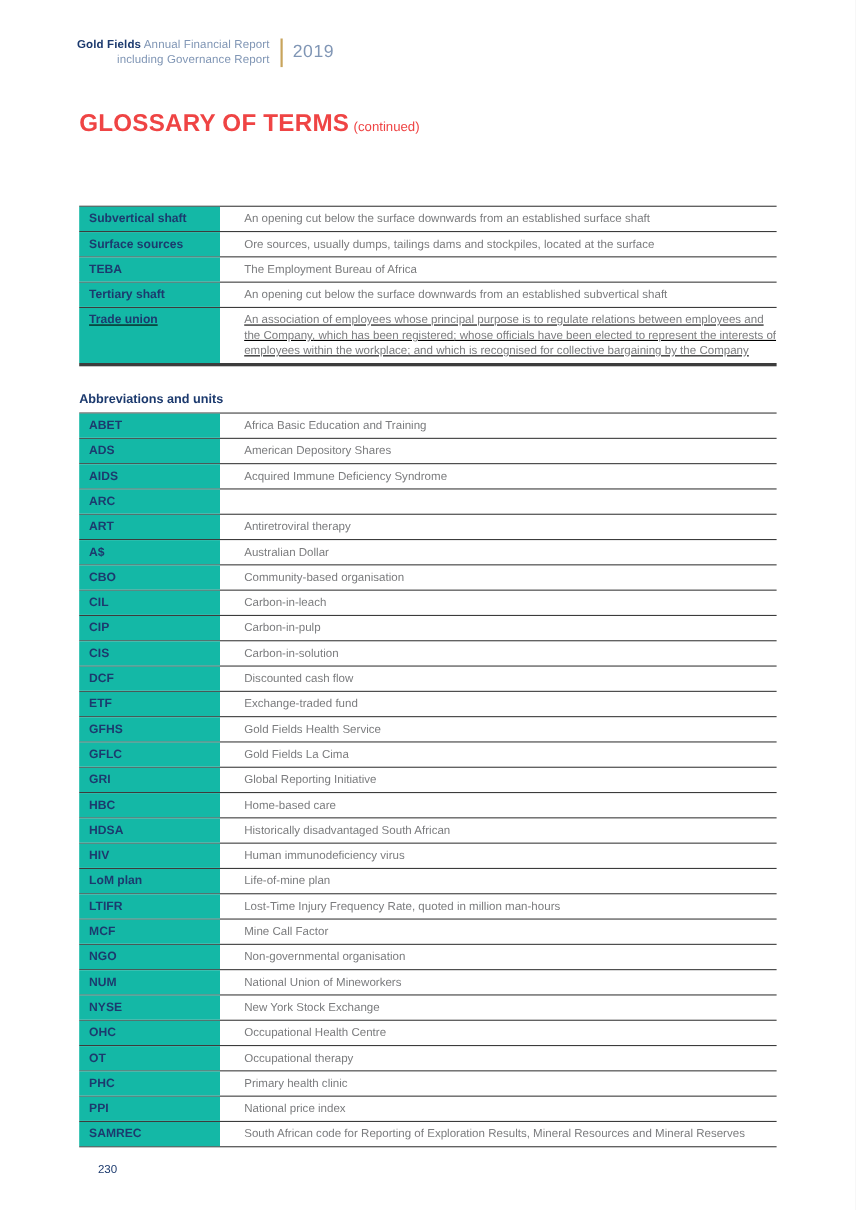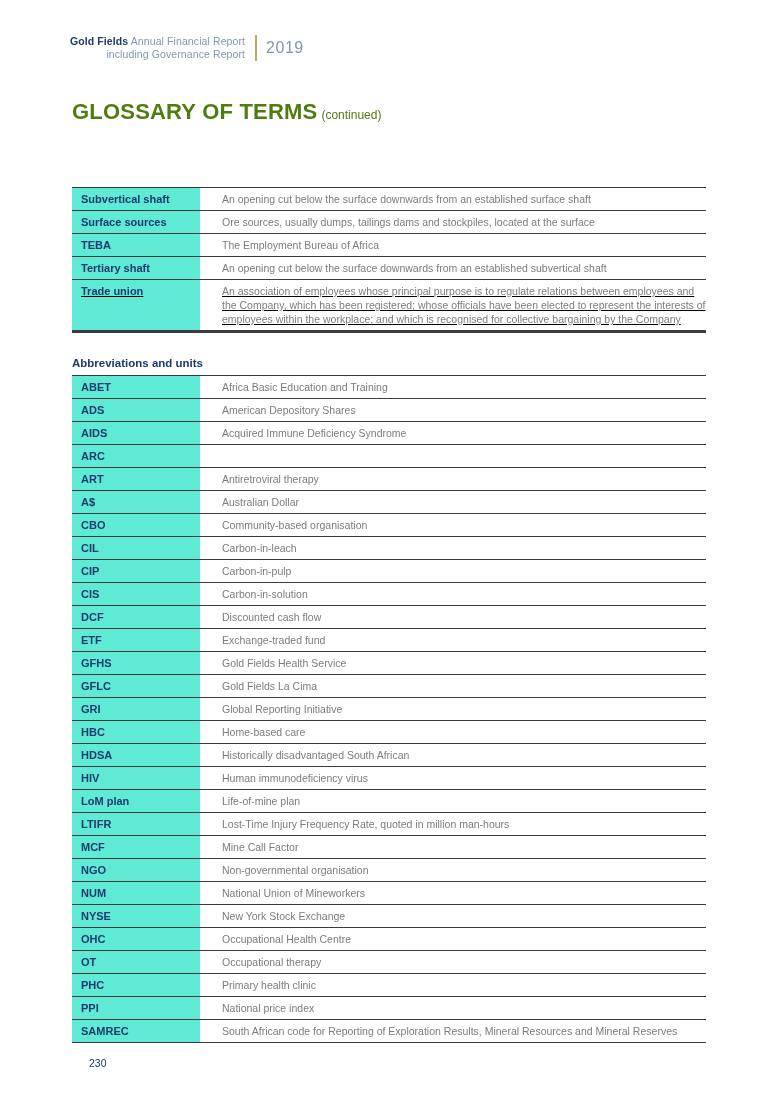--- a/index.html
+++ b/index.html
@@ -43,21 +43,21 @@
     font-size: 16px;
     color: #8096b5;
     letter-spacing: 0.5px;
   }
 
   
   .page-title {
     position: absolute;
     top: 99px;
     left: 72px;
-    color: #4d7c0f;
+    color: #ef4444;
     font-size: 22px;
     font-weight: bold;
     letter-spacing: 0.2px;
   }
   .page-title .continued {
     font-size: 12px;
     font-weight: normal;
     letter-spacing: 0;
     margin-left: 4px;
   }
@@ -76,21 +76,21 @@
     display: flex;
     border-bottom: 1.5px solid #3c3c3c;
   }
   .glossary-table.terms .g-row:last-child {
     border-bottom-width: 3px;
     text-decoration: underline;
   }
   .term-cell {
     width: 128px;
     flex: 0 0 128px;
-    background: #5eead4;
+    background: #14b8a6;
     padding: 4px 4px 4px 9px;
     color: #1c3a6e;
     font-weight: bold;
     font-size: 11px;
     line-height: 14px;
   }
   .def-cell {
     flex: 1;
     padding: 4px 0 4px 22px;
     color: #7b7c7e;

